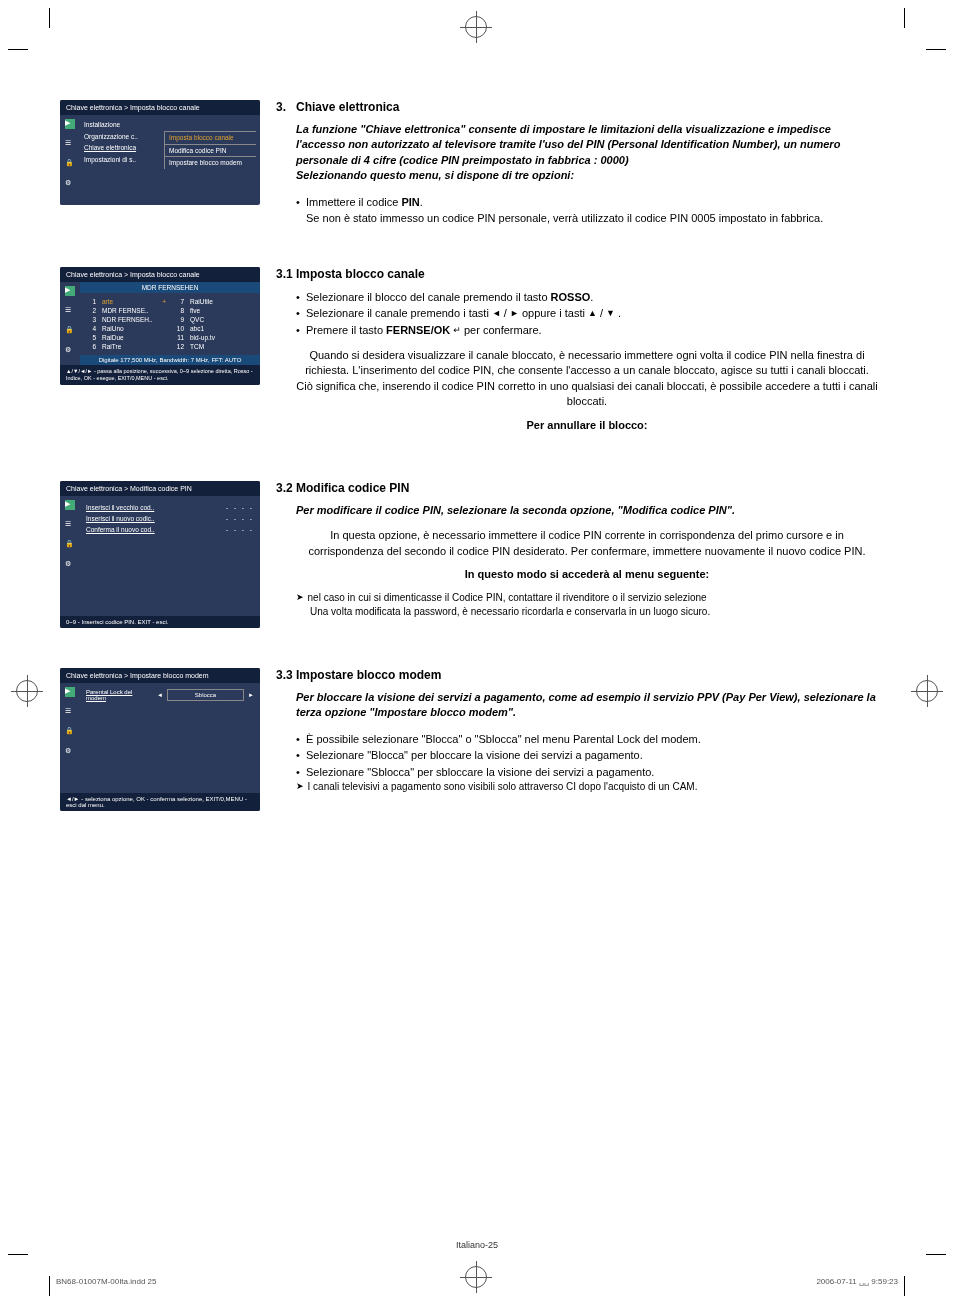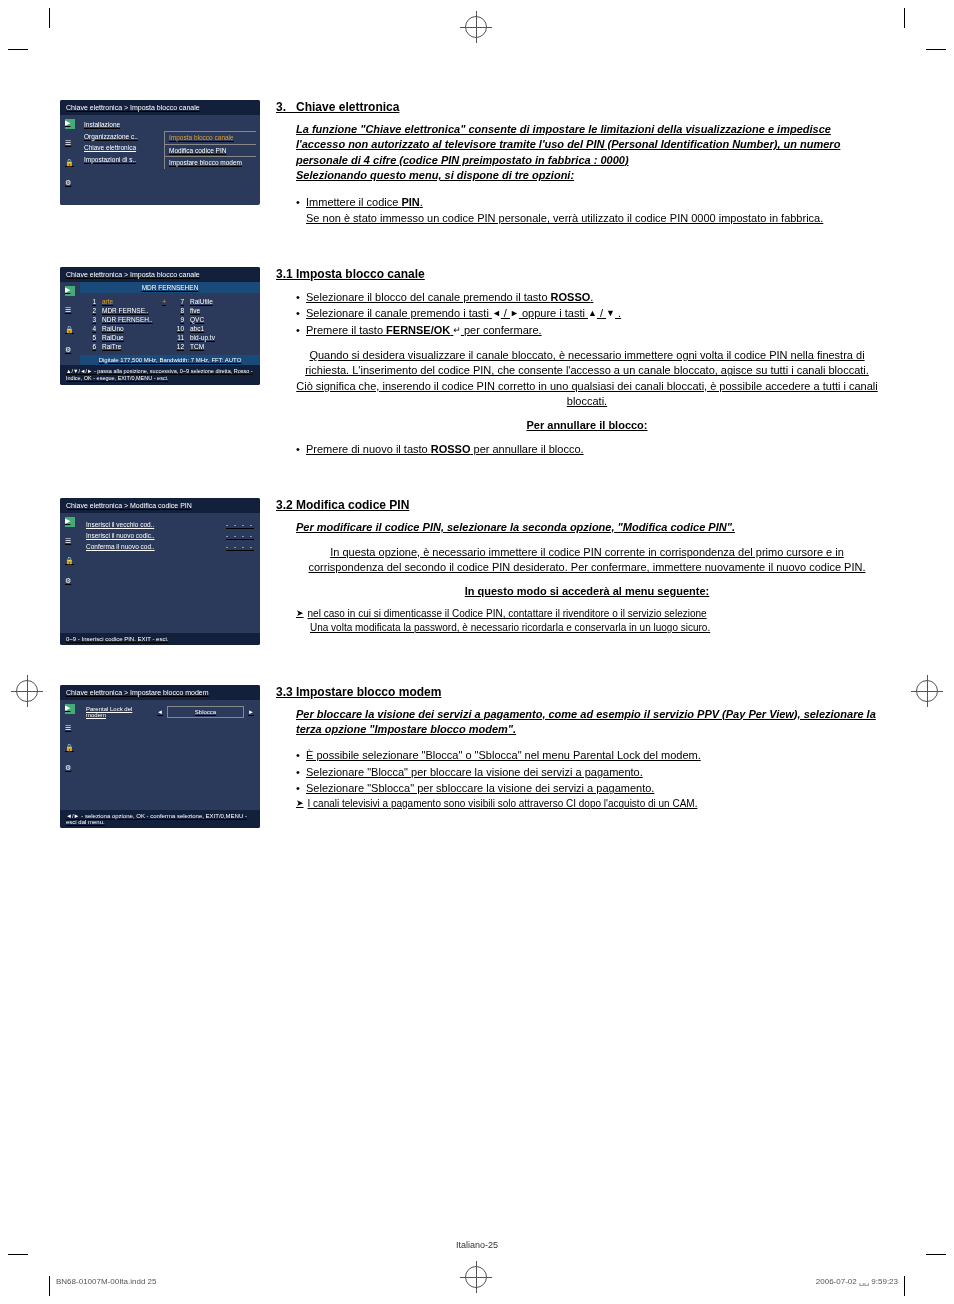--- a/index.html
+++ b/index.html
@@ -22,21 +22,21 @@
     border-radius: 50%;
   }
   .reg-target::before, .reg-target::after {
     content: ""; position: absolute; background: #555;
   }
   .reg-target::before { left: 50%; top: -6px; bottom: -6px; width: 1px; margin-left: -0.5px; }
   .reg-target::after  { top: 50%; left: -6px; right: -6px; height: 1px; margin-top: -0.5px; }
 
   .page {
     position: absolute;
-    left: 60px; right: 76px; top: 100px; text-decoration: underline;
+    left: 60px; right: 76px; top: 100px;
   }
 
   .row { display: flex; gap: 16px; margin-bottom: 40px; align-items: flex-start; }
 
   .osd {
     width: 200px;
     background: #2b3a5a;
     color: #fff;
     font-size: 7px;
     border-radius: 2px;
@@ -156,21 +156,21 @@
     <div class="content">
       <div class="h3">
         <span>3.</span>&nbsp;&nbsp;
         <span>Chiave elettronica</span>
       </div>
       <div class="intro" style="padding-left:20px;white-space:pre-line">La funzione "Chiave elettronica" consente di impostare le limitazioni della visualizzazione e impedisce l'accesso non autorizzato al televisore tramite l'uso del PIN (Personal Identification Number), un numero personale di 4 cifre (codice PIN preimpostato in fabbrica : 0000)
 Selezionando questo menu, si dispone di tre opzioni:</div>
       <ul class="bullets" style="padding-left:20px">
         <li>
           <span>Immettere il codice </span><span class="bold">PIN</span><span>.</span><br>
-          <span style="padding-left:0">Se non è stato immesso un codice PIN personale, verrà utilizzato il codice PIN 0000 impostato in fabbrica.</span>
+          <span style="padding-left:0">Se non è stato immesso un codice PIN personale, verrà utilizzato il codice PIN 0005 impostato in fabbrica.</span>
         </li>
       </ul>
     </div>
   </div>
 
   <div class="row">
     <div class="osd">
       <div class="osd-title">Chiave elettronica &gt; Imposta blocco canale</div>
       <div style="display:flex">
         <div class="osd-icons">
@@ -243,23 +243,20 @@
     </div>
     <div class="content">
       <div class="h3">3.1 Imposta blocco canale</div>
       <ul class="bullets" style="padding-left:20px">
         <li><span>Selezionare il blocco del canale premendo il tasto </span><span class="bold">ROSSO</span><span>.</span></li>
         <li><span>Selezionare il canale premendo i tasti </span><span class="btn-icon">◄</span> / <span class="btn-icon">►</span><span> oppure i tasti </span><span class="btn-icon">▲</span> / <span class="btn-icon">▼</span><span> .</span></li>
         <li><span>Premere il tasto </span><span class="bold">FERNSE/OK</span> <span class="btn-icon">↵</span><span> per confermare.</span></li>
       </ul>
       <div class="para" style="padding-left:20px;margin-top:10px">Quando si desidera visualizzare il canale bloccato, è necessario immettere ogni volta il codice PIN nella finestra di richiesta. L'inserimento del codice PIN, che consente l'accesso a un canale bloccato, agisce su tutti i canali bloccati. Ciò significa che, inserendo il codice PIN corretto in uno qualsiasi dei canali bloccati, è possibile accedere a tutti i canali bloccati.</div>
       <div class="para bold" style="padding-left:20px">Per annullare il blocco:</div>
-      <ul class="bullets" style="padding-left:20px">
-        <li><span>Premere di nuovo il tasto </span><span class="bold">ROSSO</span><span> per annullare il blocco.</span></li>
-      </ul>
     </div>
   </div>
 
   <div class="row">
     <div class="osd">
       <div class="osd-title">Chiave elettronica &gt; Modifica codice PIN</div>
       <div style="display:flex;min-height:100px">
         <div class="osd-icons">
           <span style="background:#4a7">▶</span>
           <span>☰</span>
@@ -334,14 +331,14 @@
           <span>I canali televisivi a pagamento sono visibili solo attraverso CI dopo l'acquisto di un CAM.</span>
         </div>
     </div>
   </div>
 
 </div>
 
 <div class="page-num">Italiano-25</div>
 <div class="print-foot">
   <span>BN68-01007M-00Ita.indd   25</span>
-  <span>2006-07-02   ␣␣ 9:59:23</span>
+  <span>2006-07-11   ␣␣ 9:59:23</span>
 </div>
 
 </body></html>

